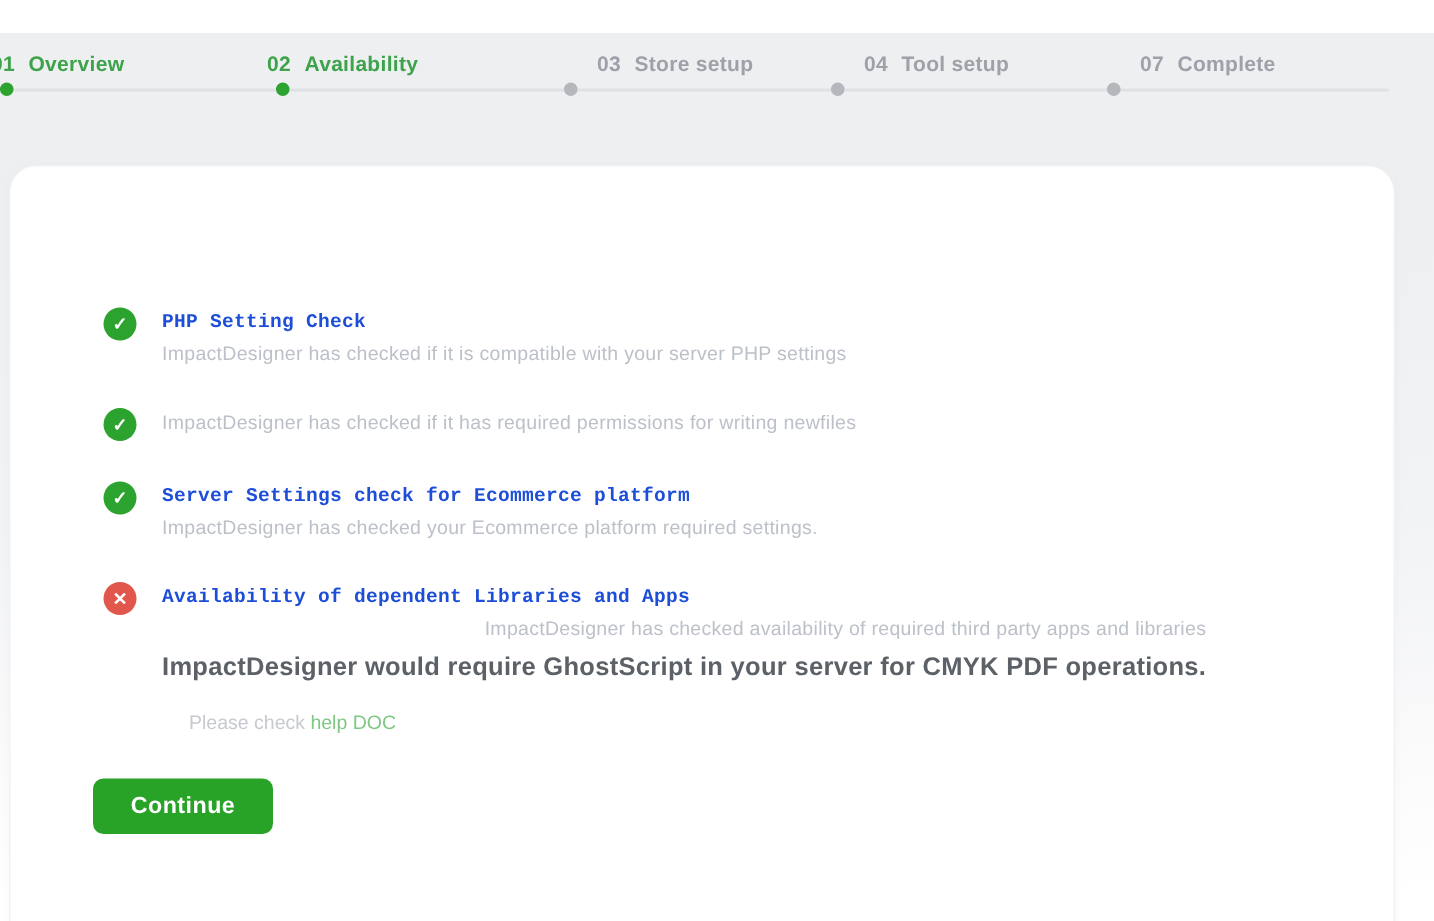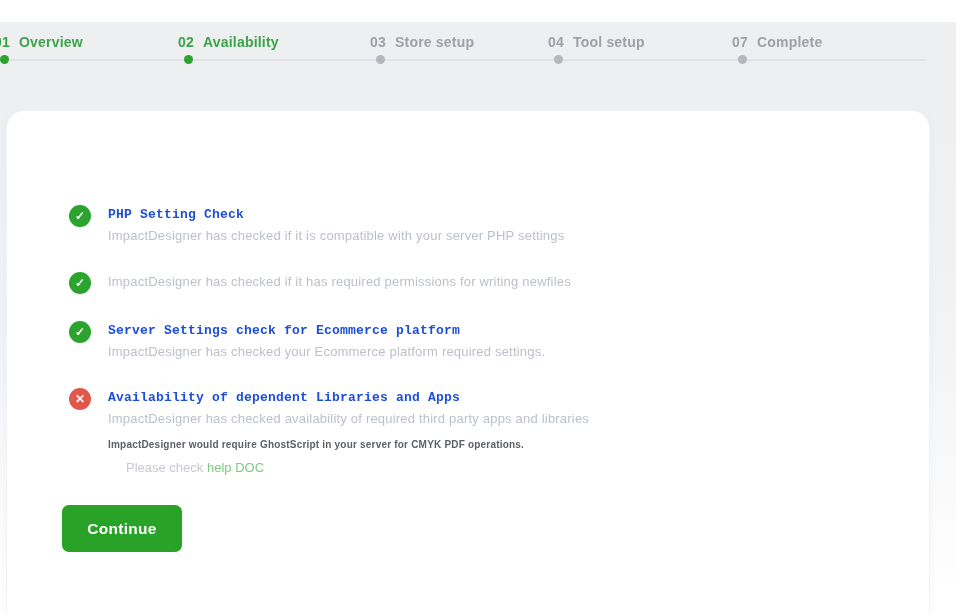--- a/index.html
+++ b/index.html
@@ -21,21 +21,21 @@
     background:#dfe2e5; border-radius:1px;
   }
   .step { position:absolute; top:12px; font-size:14px; font-weight:700; letter-spacing:.2px; cursor:pointer; }
   .step .num { margin-right:9px; }
   .step.s1 { left:-6px; }
   .step.s2 { left:178px; }
   .step.s3 { left:370px; }
   .step.s4 { left:548px; }
   .step.s5 { left:732px; }
   .step.done .num, .step.done .lbl, .step.active .num, .step.active .lbl { color:#3da34a; }
-  .step.pending .num { color:#9ea2a8; }
+  .step.pending .num { color:#9ea2a8;margin-left:28px; }
   .step.pending .lbl { color:#9ea2a8; }
   .dot {
     position:absolute; left:6px; top:21px; width:9px; height:9px; border-radius:50%;
     background:#b4b7bc;
   }
   .step.done .dot, .step.active .dot { background:#2ca32e; }
   
   .card {
     position:absolute; top:110px; left:6px; width:924px; height:560px;
     background:#ffffff; border-radius:18px;
@@ -52,28 +52,28 @@
   .status-icon.pass { background:#2ca32e; }
   .status-icon.fail { background:#e2574c; }
   .check-text { margin-left:17px; }
   .check-title {
     font-size:13px; font-weight:700; color:#1d4ed8; line-height:21px; letter-spacing:.2px;font-family:Liberation Mono, monospace;
   }
   .check-desc {
     font-size:13px; color:#bcc0c8; line-height:18px; margin-top:2px; letter-spacing:.2px;text-align:right;
   }
   .check-note {
-    font-size:10px; font-weight:700; color:#5c6167; line-height:19px; margin-top:7px; letter-spacing:.2px;
+    font-size:17px; font-weight:700; color:#5c6167; line-height:19px; margin-top:7px; letter-spacing:.2px;
   }
-  .check-help { font-size:13px; margin-top:6px; padding-left:18px; }
+  .check-help { font-size:13px; margin-top:20px; padding-left:18px; }
   .help-prefix { color:#c6c9cf; }
   .help-link { color:#7ec884; cursor:pointer; }
   .continue-btn {
     display:inline-block; margin-left:-7px; margin-top:4px;
-    width:120px; height:47px; border:none; border-radius:7px;
+    width:120px; height:37px; border:none; border-radius:7px;
     background:#28a327; color:#ffffff; font-family:"Liberation Sans", sans-serif;
     font-size:15.5px; font-weight:600; letter-spacing:.3px; cursor:pointer;
   }
 </style>
 </head>
 <body>
 
 <div class="gray-bg"></div>
 
 <div class="stepper">

